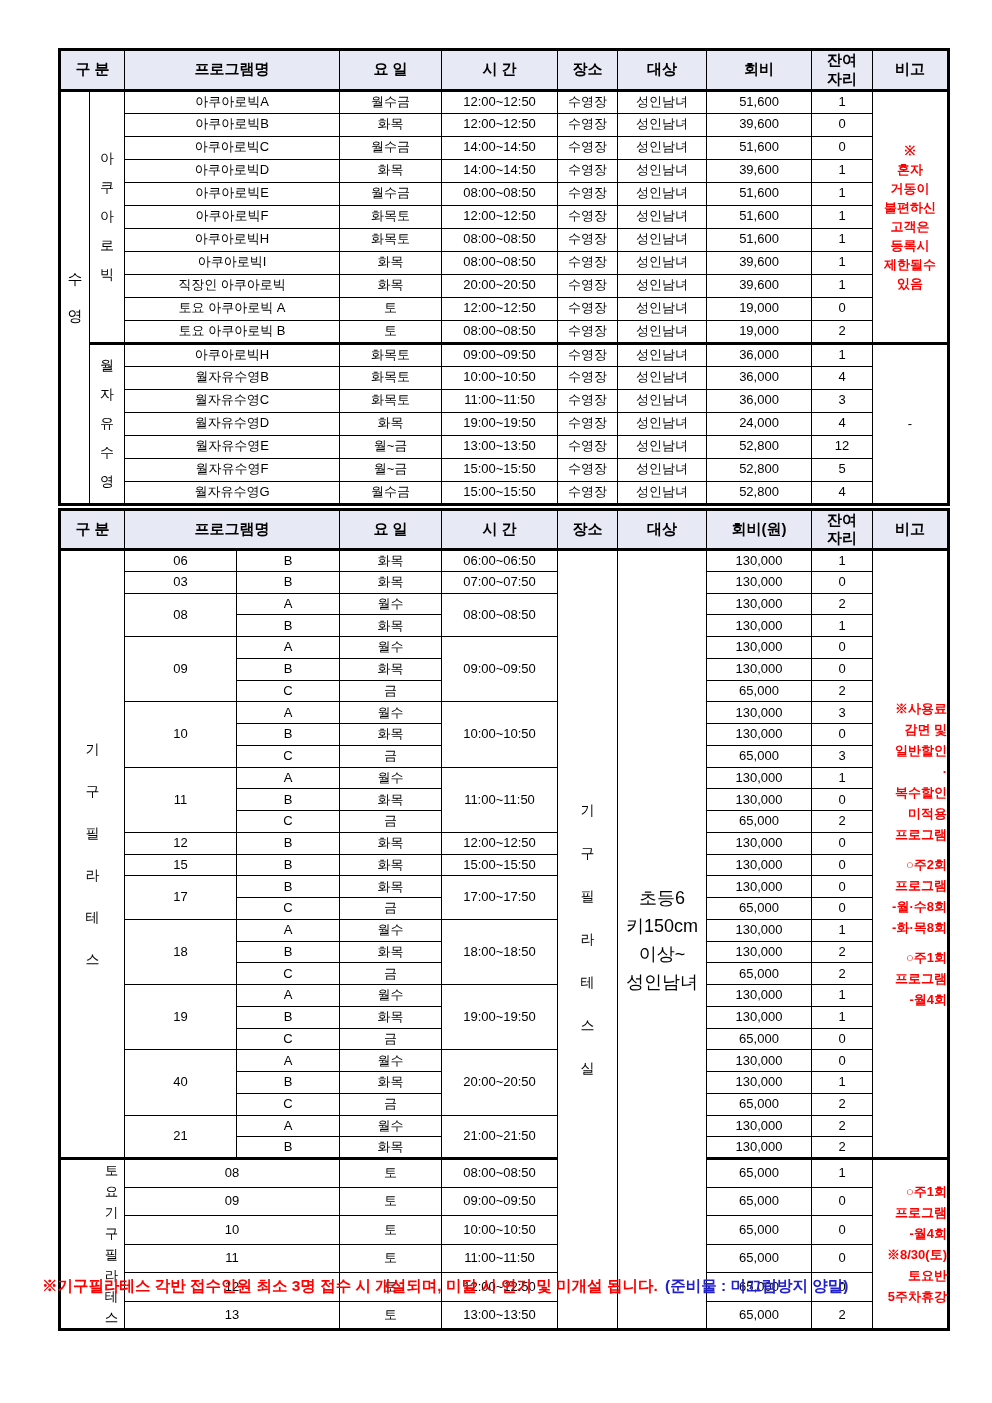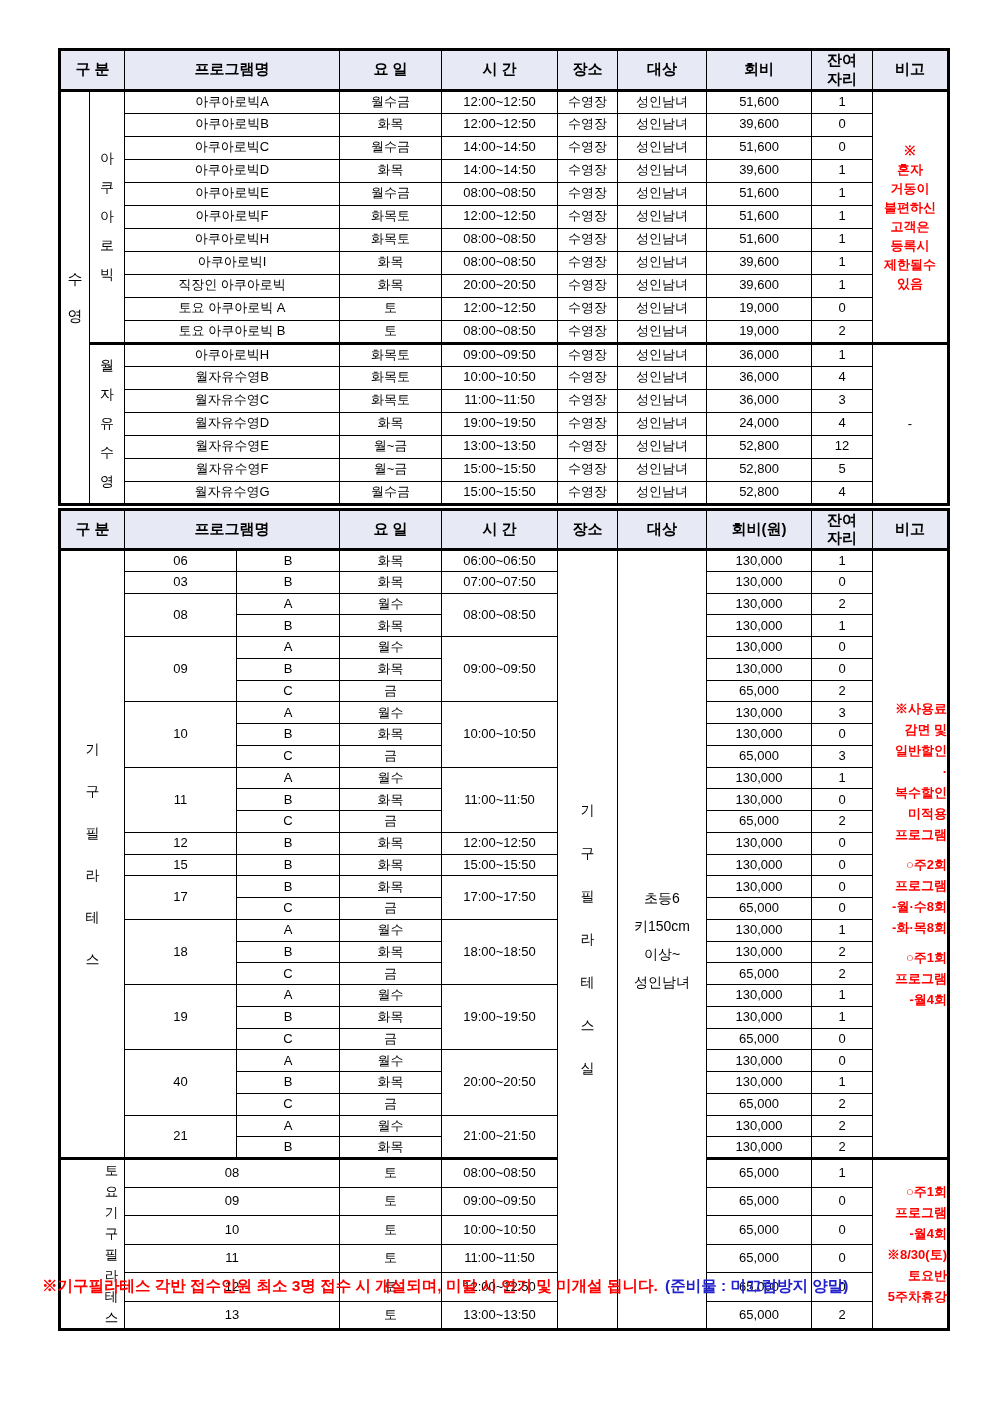--- a/index.html
+++ b/index.html
@@ -42,21 +42,21 @@
   #t2 tbody tr { height: 21.76px; }
 
   tr.sec-split > td { border-top: 3px solid #000; }
 
   .v-cell div { line-height: 30px; font-size: 14px; }
   .v-swim div { line-height: 37px; font-size: 15px; }
   .v-sec div { line-height: 29px; font-size: 14px; }
   .v-pilates div { line-height: 42px; font-size: 14px; }
   .v-place div { line-height: 43px; font-size: 14px; }
   .sat-label div { line-height: 21px; font-size: 13.5px; letter-spacing: 2px; padding-left: 40px; }
-  .target-cell div { line-height: 28px; font-size: 14px; }
+  .target-cell div { line-height: 28px; font-size: 18px; }
 
   .note-cell div { line-height: 19px; }
   .note-red { color: #ff0000; font-weight: bold; font-size: 12.5px; }
   .note-red2 { color: #ff0000; font-weight: bold; font-size: 13.5px; }
   .note-red2 div { line-height: 21px; text-align: right; }
   .note-dash { font-size: 14px; }
   .gap { height: 9px; }
 
   .hour-cell { font-size: 14px; }
 

